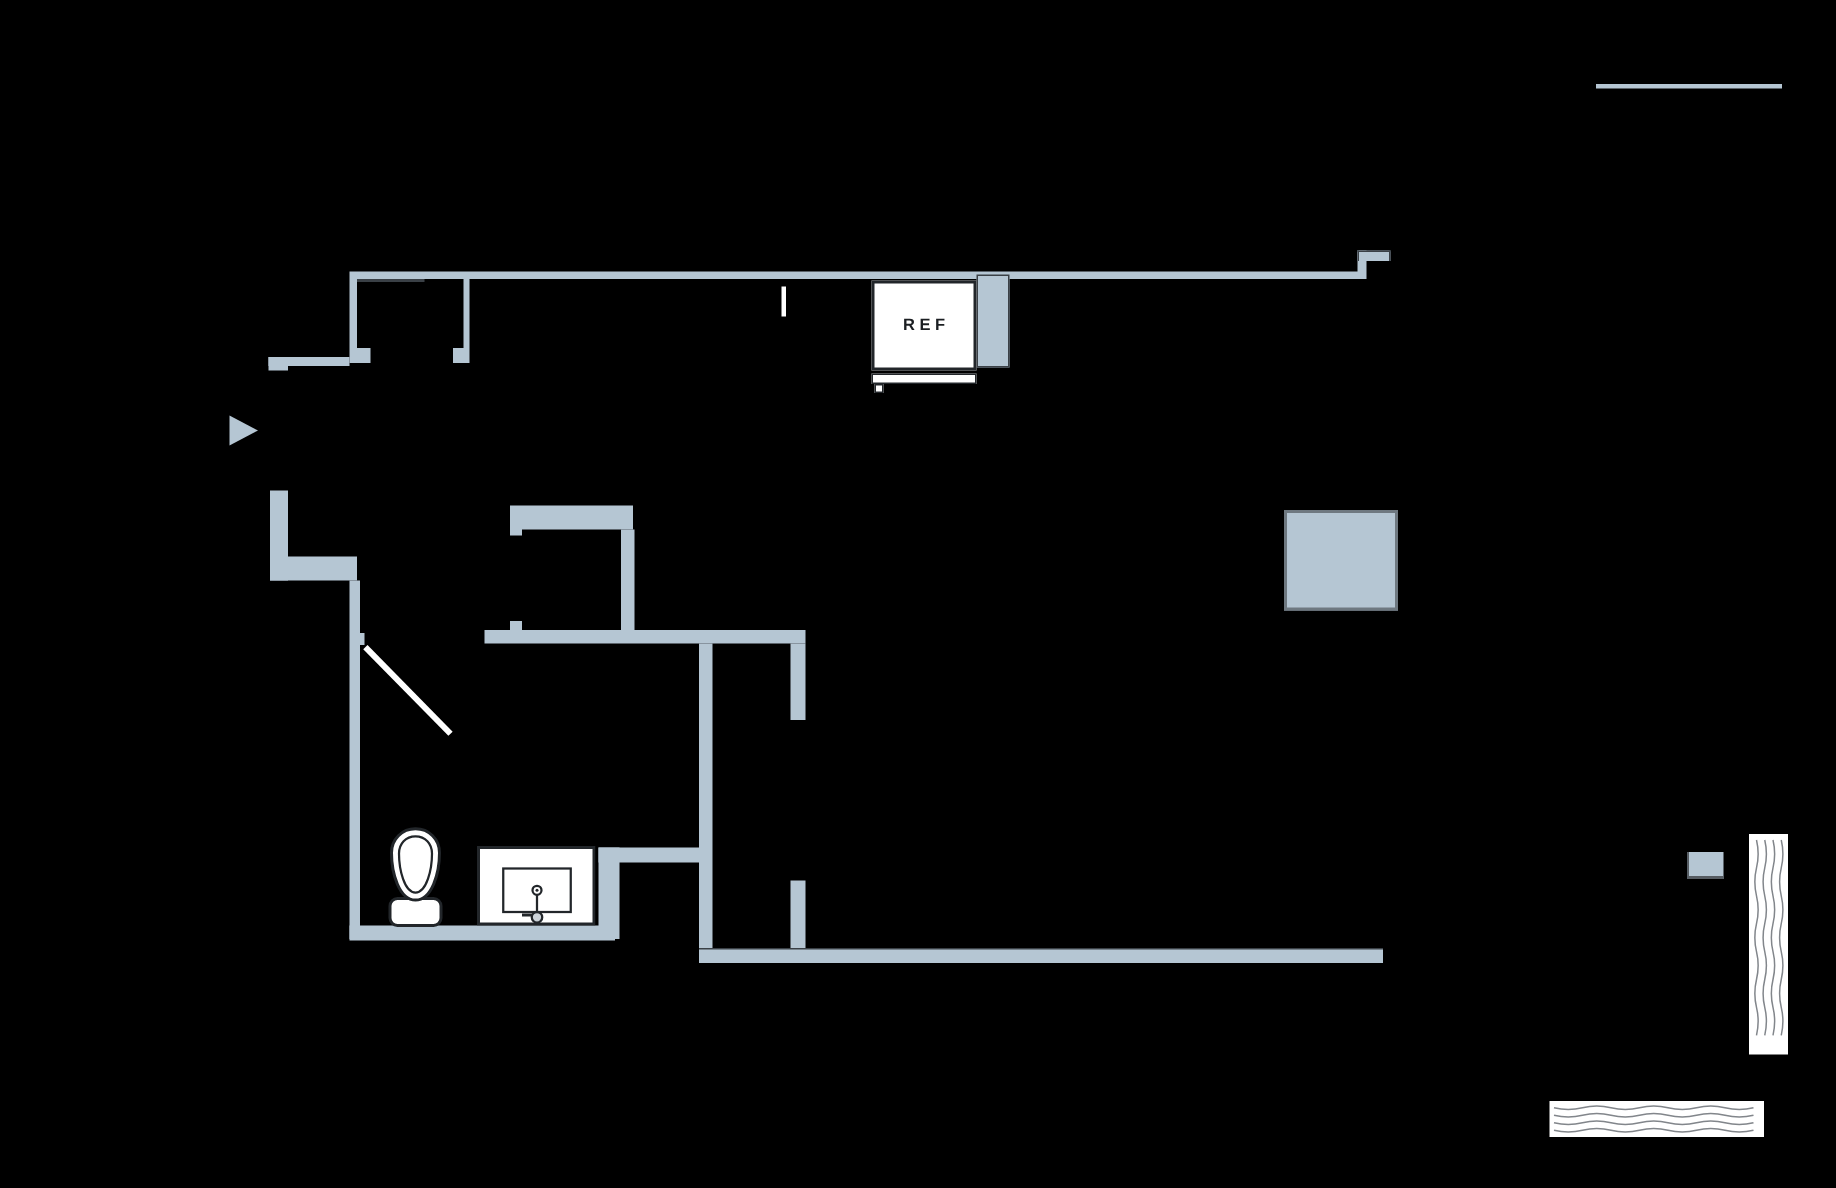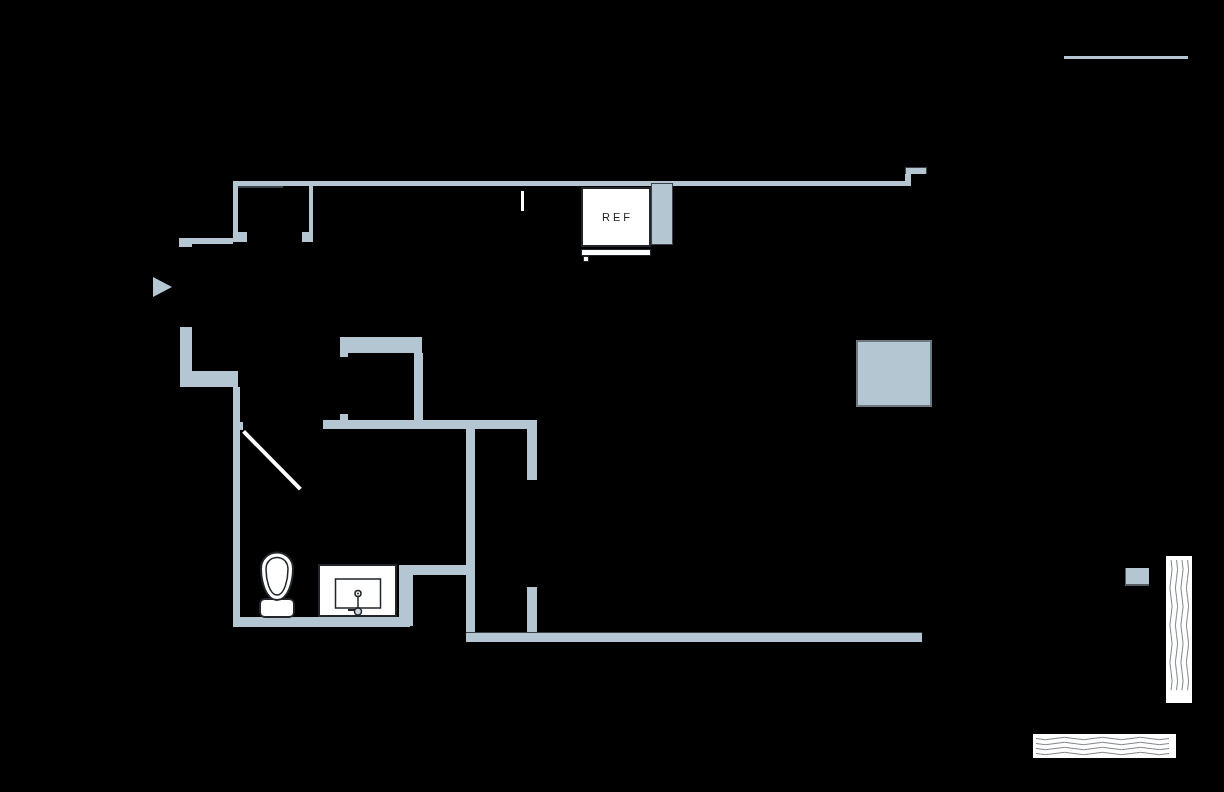--- a/index.html
+++ b/index.html
@@ -13,21 +13,21 @@
   .white-el{position:absolute;background:var(--fixture-fill,#fff);}
   .dark-line{position:absolute;background:var(--wall-outline,#3a4046);}
   .ref-box{
     position:absolute;left:581px;top:187px;width:70px;height:60px;
     background:var(--fixture-fill,#fff);
     border:2px solid var(--fixture-outline,#22262a);
     box-sizing:border-box;
     display:flex;align-items:center;justify-content:center;
   }
   .ref-box span{
-    font-size:11px;font-weight:normal;letter-spacing:3px;text-indent:3px;
+    font-size:11px;font-weight:bold;letter-spacing:3px;text-indent:3px;
     color:var(--label-text,#1b1e22);
   }
   .ref-strip{
     position:absolute;left:581px;top:249px;width:70px;height:7px;
     background:var(--fixture-fill,#fff);
     border:1px solid var(--fixture-outline,#22262a);box-sizing:border-box;
   }
   .ref-chip{
     position:absolute;left:583px;top:256px;width:6px;height:6px;
     background:var(--fixture-fill,#fff);

